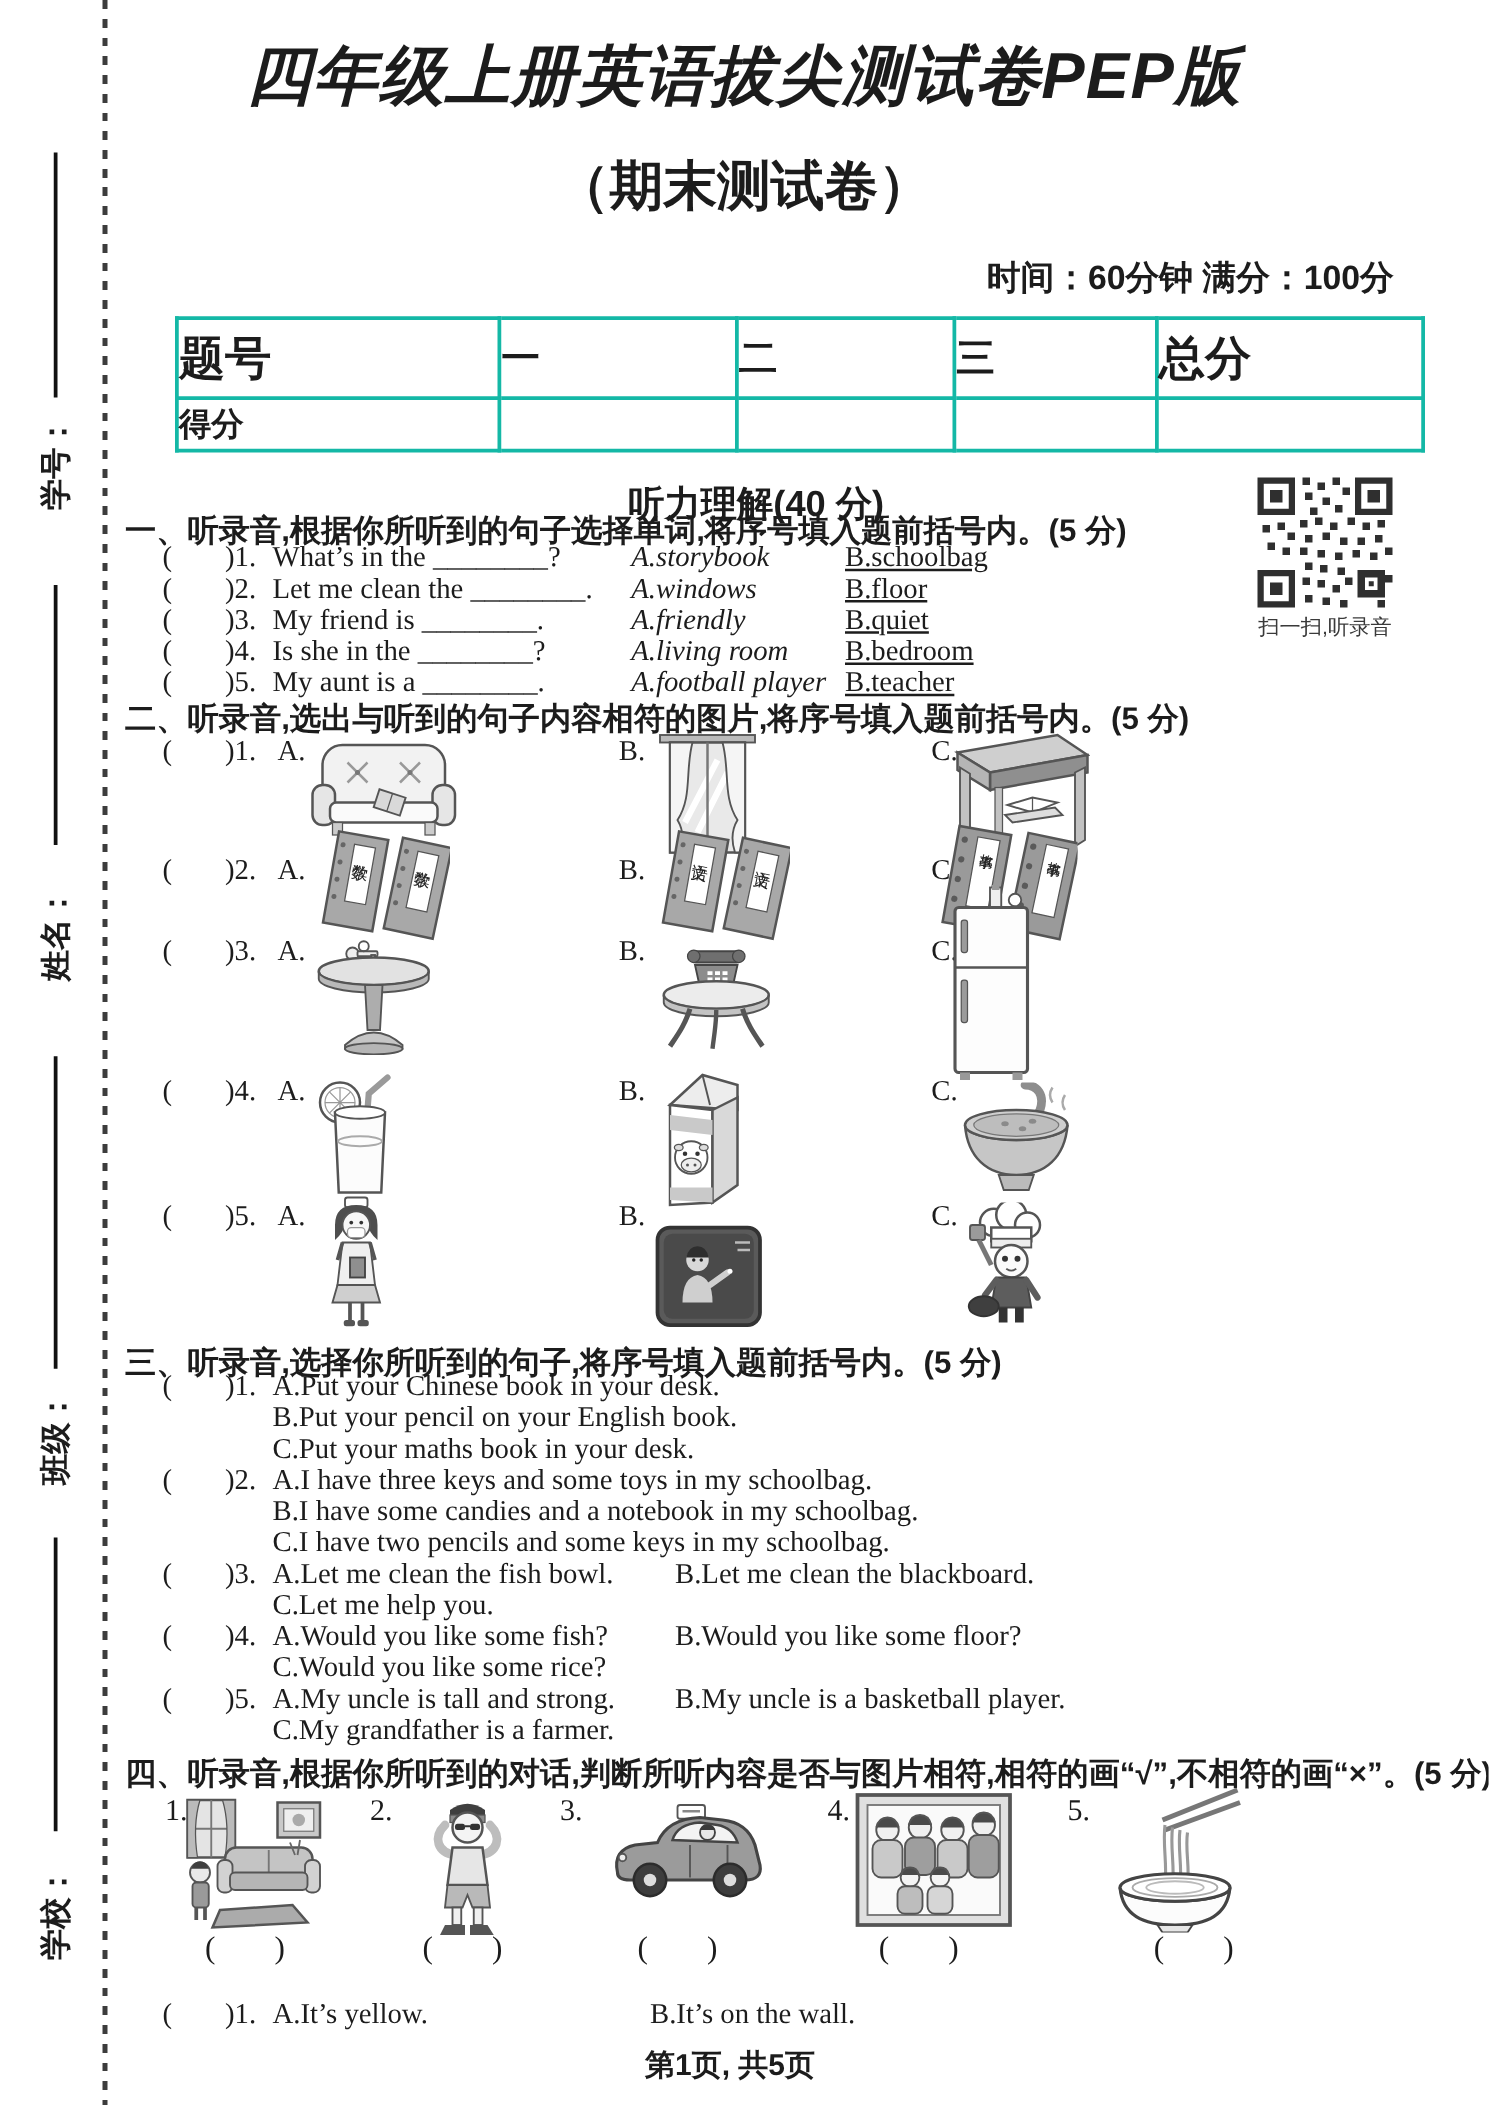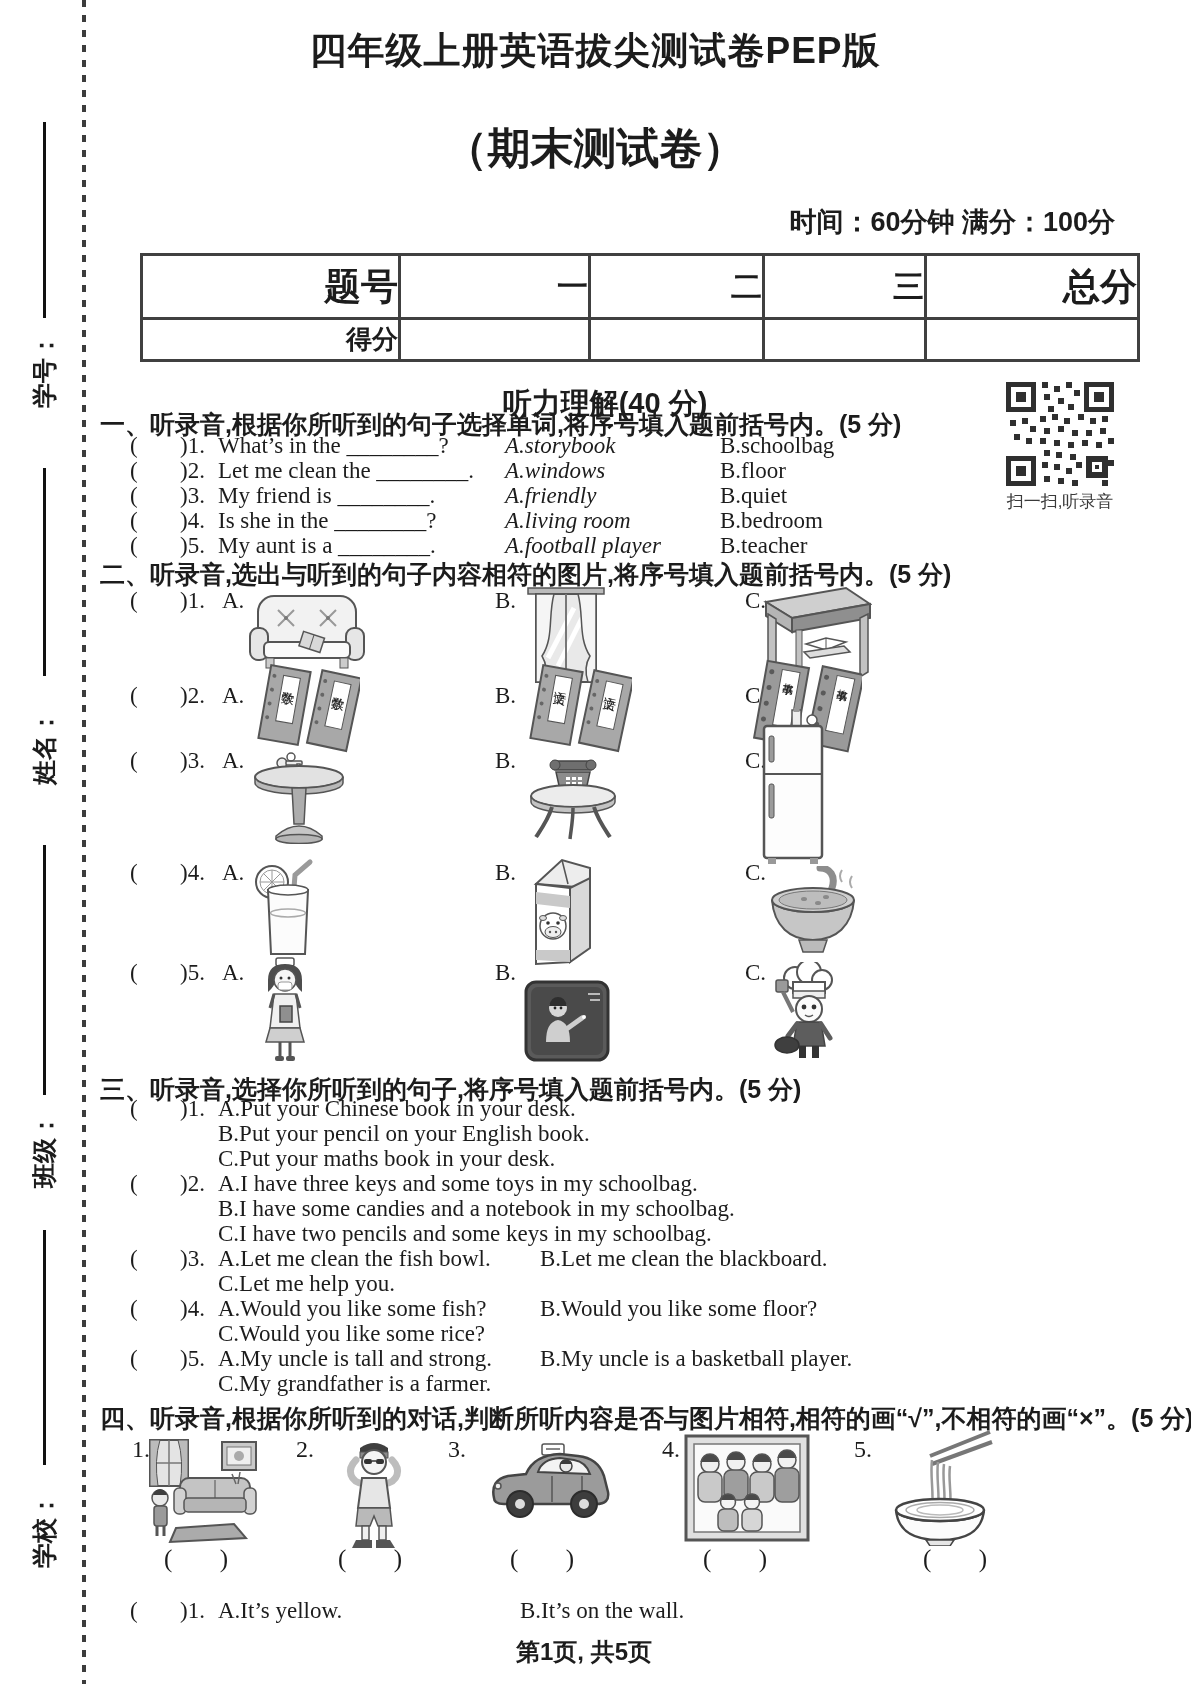--- a/index.html
+++ b/index.html
@@ -5,30 +5,30 @@
   html,body{margin:0;padding:0;background:#ffffff;}
   .page{position:relative;width:1191px;height:1684px;background:#fff;overflow:hidden;
         font-family:"Liberation Serif","DejaVu Serif",serif;color:#1c1c1c;}
   .ch{font-family:"Liberation Sans","DejaVu Sans",sans-serif;font-weight:bold;}
   .binding{position:absolute;left:82px;top:0;width:4px;height:1684px;
            background:repeating-linear-gradient(180deg,#3c3c3c 0 7px,transparent 7px 15px);}
   .sideline{position:absolute;left:43px;width:3px;background:#111;}
   .sidelabel{position:absolute;left:-8px;width:104px;text-align:center;font-size:25px;
              transform:rotate(-90deg);transform-origin:50% 50%;white-space:nowrap;}
   .title{position:absolute;left:90px;top:26px;width:1010px;text-align:center;
-         font-size:37px;letter-spacing:1px;}
+         font-size:52px;letter-spacing:1px;font-style:italic;}
   .subtitle{position:absolute;left:90px;top:120px;width:1010px;text-align:center;font-size:43px;}
   .meta{position:absolute;left:600px;top:204px;width:515px;text-align:right;font-size:27px;}
   table.score{position:absolute;left:140px;top:253px;border-collapse:collapse;table-layout:fixed;}
-  table.score td{border:3px solid #404040;text-align:right;vertical-align:middle;padding:0;}
+  table.score td{border:3px solid #14b8a6;text-align:left;vertical-align:middle;padding:0;}
   .lh{position:absolute;left:130px;top:384px;width:950px;text-align:center;font-size:29px;}
   .stitle{position:absolute;left:100px;font-size:25px;white-space:nowrap;}
   .row{position:absolute;left:130px;height:26px;}
   .row>span{position:absolute;top:0;white-space:nowrap;font-size:23px;}
-  .po{left:0;} .num{left:50px;} .stem{left:88px;} .oa{left:375px;font-style:italic;} .ob{left:590px;}
+  .po{left:0;} .num{left:50px;} .stem{left:88px;} .oa{left:375px;font-style:italic;} .ob{left:546px;text-decoration:underline;}
   .la{left:92px;} .lb{left:365px;} .lc{left:615px;}
   .l1{left:88px;} .l2{left:410px;}
   .s5b{left:390px;}
   .p4num{position:absolute;font-size:24px;}
   .p4pair{position:absolute;top:1545px;width:64px;display:flex;justify-content:space-between;font-size:25px;}
   .qrcap{position:absolute;left:980px;top:490px;width:160px;text-align:center;font-size:17px;
          font-family:"Liberation Sans","DejaVu Sans",sans-serif;color:#3a3a3a;}
   .footer{position:absolute;left:0;top:1636px;width:1168px;text-align:center;font-size:24px;}
   .img{position:absolute;}
   svg text.vlabel{writing-mode:vertical-rl;text-orientation:upright;

